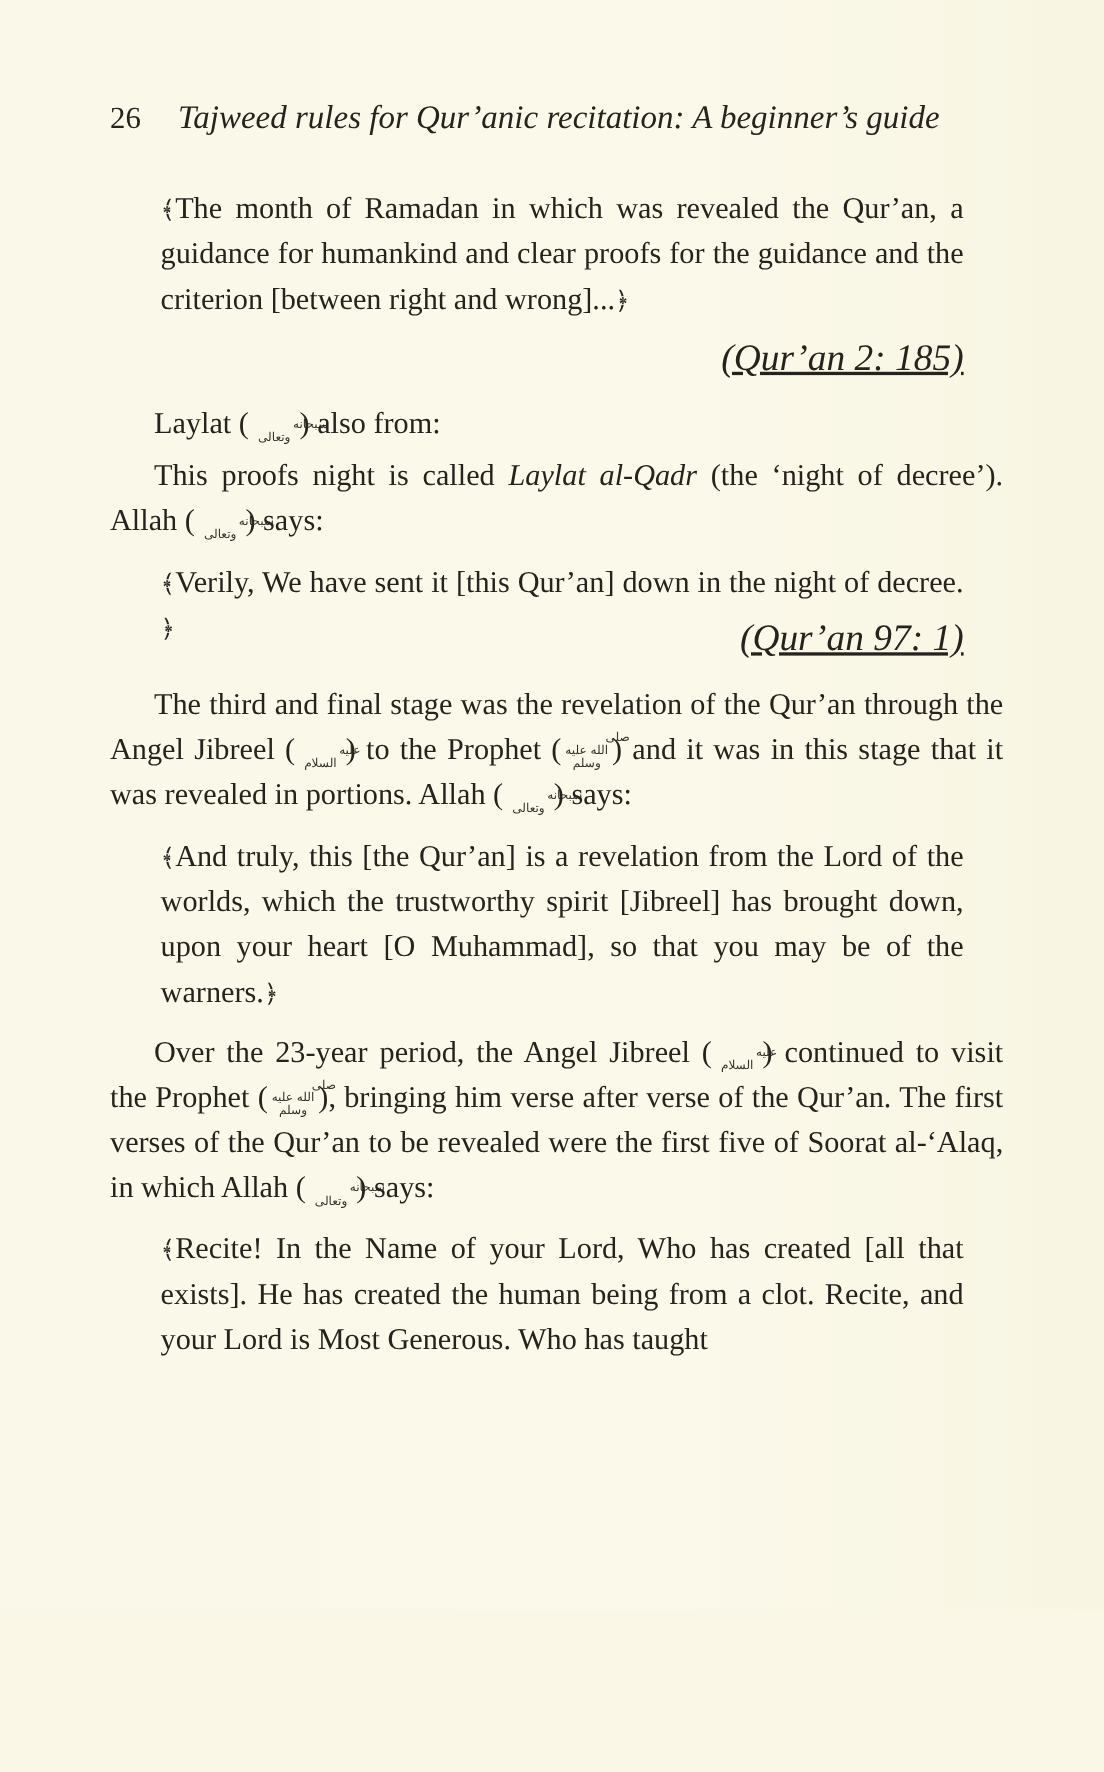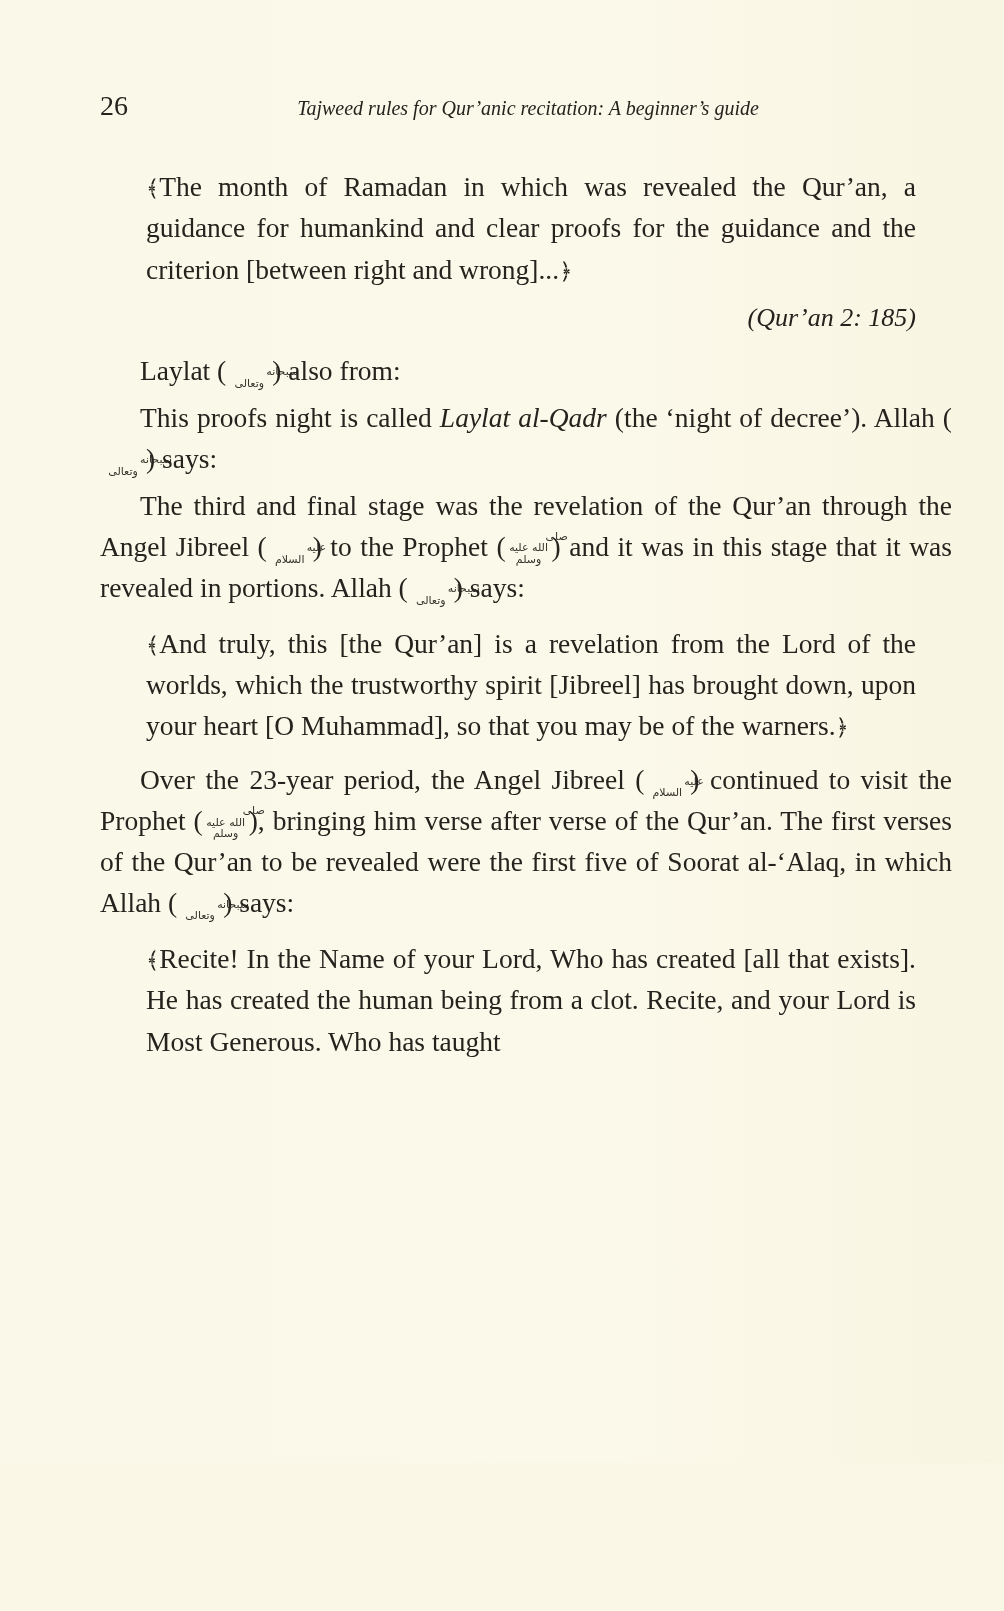--- a/index.html
+++ b/index.html
@@ -6,31 +6,31 @@
   html, body { margin: 0; padding: 0; }
   body {
     width: 1004px; height: 1611px;
     background: #faf7e6;
     font-family: "Liberation Serif", "DejaVu Serif", serif;
   }
   .page {
     width: 1004px; height: 1463px;
     background: linear-gradient(90deg, #faf8e9 0%, #fbf9ea 60%, #f8f5e2 100%);
     color: #26231e;
-    padding: 90px 52px 40px 100px;
+    padding: 90px 92px 40px 100px;
     overflow: hidden;
   }
   .page-header {
     display: flex; align-items: baseline;
     margin: 0 0 44px 0;
   }
   .page-number { font-size: 28px; }
   .running-title {
     flex: 1; text-align: center;
-    font-style: italic; font-size: 20px;
+    font-style: italic; font-size: 30px;
     padding-right: 24px;
     white-space: nowrap;
   }
   .para {
     font-size: 27.5px; line-height: 1.49;
     text-align: justify; text-indent: 40px;
     margin: 0; padding: 3px 0;
   }
   .quote {
     font-size: 27.5px; line-height: 1.5;
@@ -41,21 +41,21 @@
   .hon {
     display: inline-block; width: 46px;
     font-size: 11px; line-height: 1.05;
     text-align: center; vertical-align: -7px;
     font-family: "DejaVu Sans", sans-serif;
     color: #35322b;
     white-space: normal;
   }
   .qmark { font-family: "DejaVu Sans", "Liberation Serif", serif; font-size: 0.82em; }
   .it { font-style: italic; }
-  .citation { font-style: italic; font-size: 26px; white-space: nowrap; }
+  .citation { font-style: italic; font-size: 34px; white-space: nowrap; text-decoration: underline; }
   .citation-inline { float: right; margin-top: 6px; }
   .citation-block { display: block; text-align: right; margin-top: 8px; }
 </style>
 </head>
 <body>
 
 <div class="page">
 
   <header class="page-header">
     <span class="page-number">26</span>
@@ -65,20 +65,21 @@
   <main>
 
 
     <blockquote class="quote"><span class="qmark">﴾</span><span>The month of Ramadan in which was revealed the Qur’an, a guidance for humankind and clear proofs for the guidance and the criterion [between right and wrong]...</span><span class="qmark">﴿</span><span class="citation citation-block">(Qur’an 2: 185)</span></blockquote>
 
     <p class="para"><span>Laylat (</span><span class="hon">سبحانه وتعالى</span><span>) also from:</span></p>
 
 
     <p class="para"><span>This proofs night is called </span><span class="it">Laylat al-Qadr</span><span> (the ‘night of decree’). Allah (</span><span class="hon">سبحانه وتعالى</span><span>) says:</span></p>
 
+    <blockquote class="quote"><span class="qmark">﴾</span><span>Verily, We have sent it [this Qur’an] down in the night of decree.</span><span class="qmark">﴿</span><span class="citation citation-inline">(Qur’an 97: 1)</span></blockquote>
 
     <p class="para"><span>The third and final stage was the revelation of the Qur’an through the Angel Jibreel (</span><span class="hon">عليه السلام</span><span>) to the Prophet (</span><span class="hon">صلى الله عليه وسلم</span><span>) and it was in this stage that it was revealed in portions. Allah (</span><span class="hon">سبحانه وتعالى</span><span>) says:</span></p>
 
     <blockquote class="quote"><span class="qmark">﴾</span><span>And truly, this [the Qur’an] is a revelation from the Lord of the worlds, which the trustworthy spirit [Jibreel] has brought down, upon your heart [O Muhammad], so that you may be of the warners.</span><span class="qmark">﴿</span></blockquote>
 
     <p class="para"><span>Over the 23-year period, the Angel Jibreel (</span><span class="hon">عليه السلام</span><span>) continued to visit the Prophet (</span><span class="hon">صلى الله عليه وسلم</span><span>), bringing him verse after verse of the Qur’an. The first verses of the Qur’an to be revealed were the first five of Soorat al-‘Alaq, in which Allah (</span><span class="hon">سبحانه وتعالى</span><span>) says:</span></p>
 
     <blockquote class="quote"><span class="qmark">﴾</span><span>Recite! In the Name of your Lord, Who has created [all that exists]. He has created the human being from a clot. Recite, and your Lord is Most Generous. Who has taught</span></blockquote>
 
   </main>

